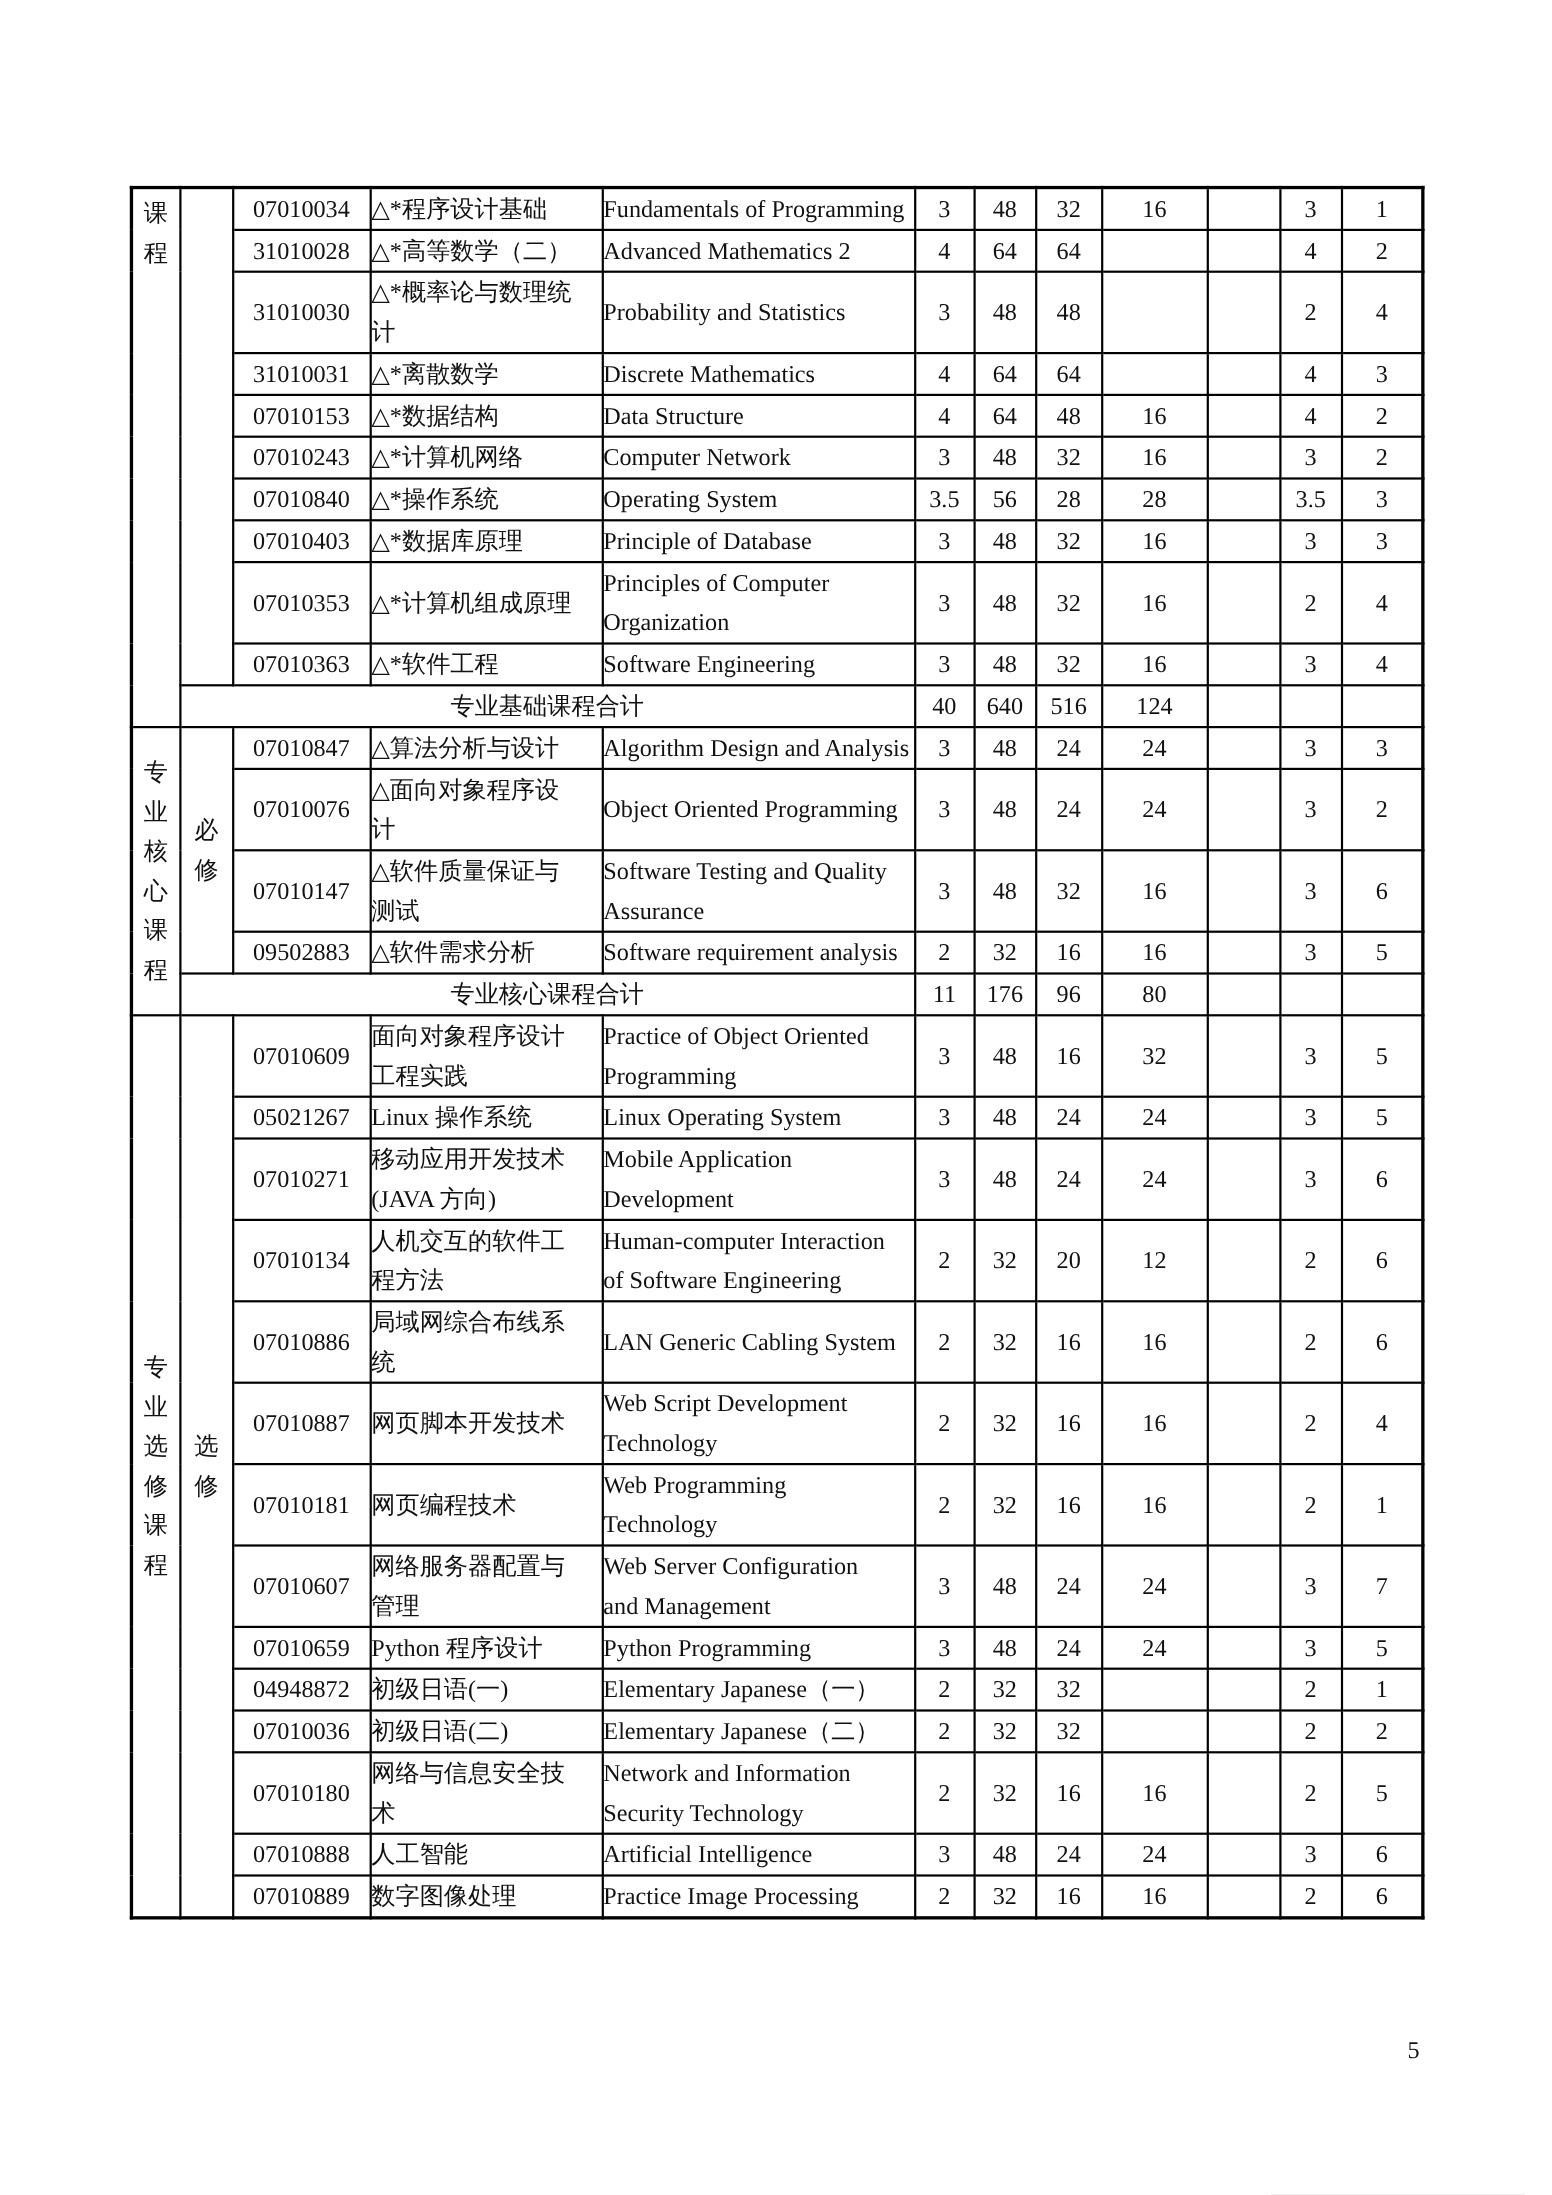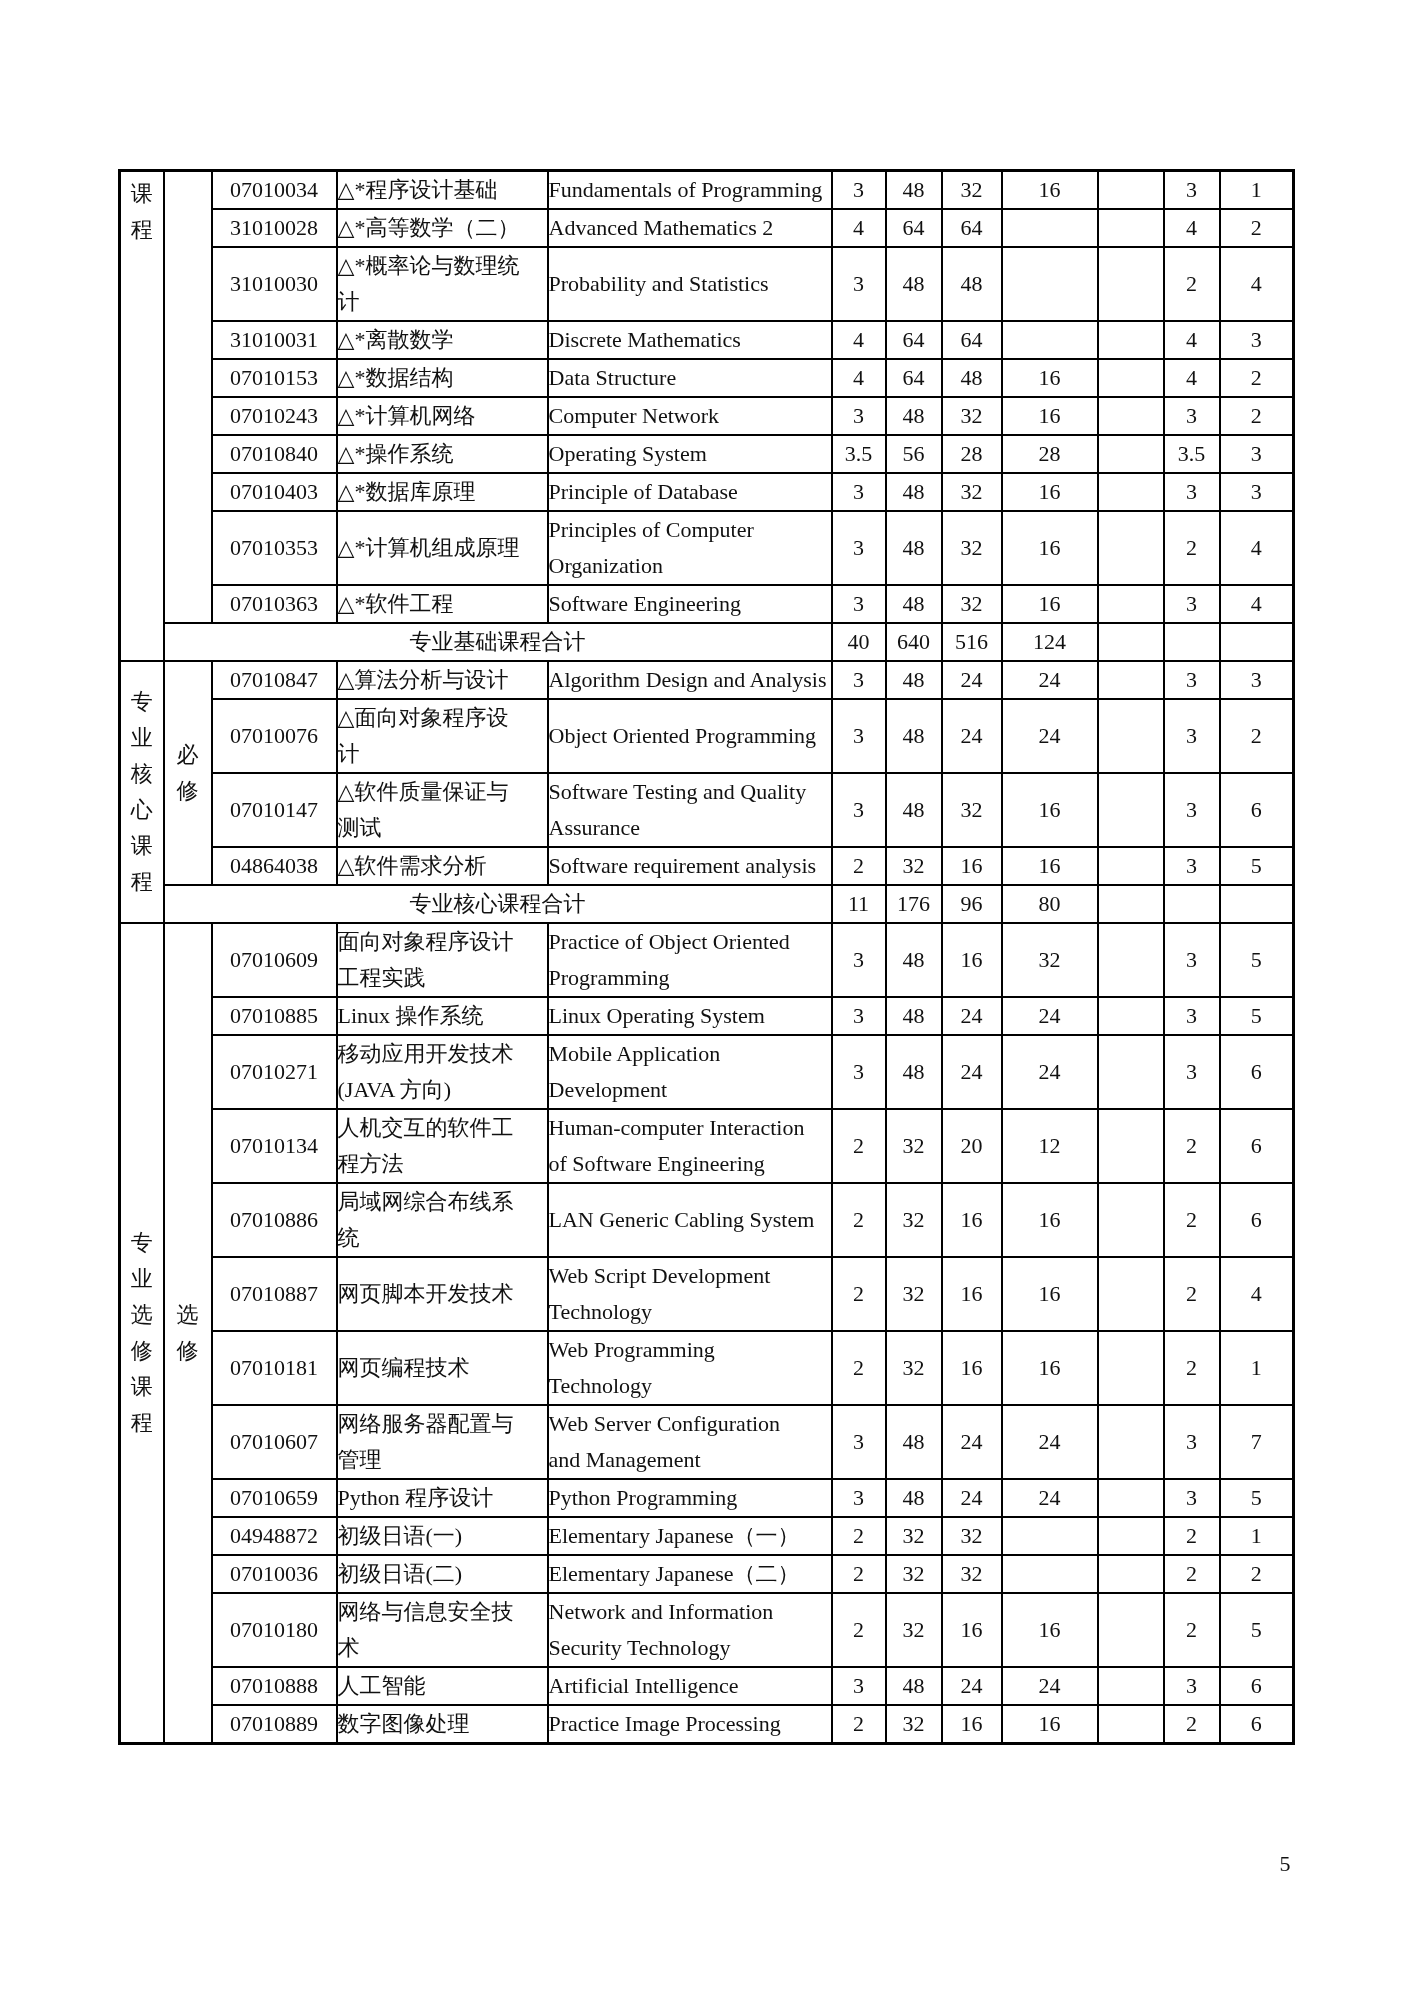--- a/index.html
+++ b/index.html
@@ -310,21 +310,21 @@
           </td>
           <td class="center">3</td>
           <td class="center">48</td>
           <td class="center">32</td>
           <td class="center">16</td>
           <td class="center"></td>
           <td class="center">3</td>
           <td class="center">6</td>
         </tr>
         <tr class="single">
-          <td class="center">04864038</td>
+          <td class="center">09502883</td>
           <td class="cn-cell">
             <div>△软件需求分析</div>
           </td>
           <td class="en-cell">
             <div>Software requirement analysis</div>
           </td>
           <td class="center">2</td>
           <td class="center">32</td>
           <td class="center">16</td>
           <td class="center">16</td>
@@ -370,21 +370,21 @@
           </td>
           <td class="center">3</td>
           <td class="center">48</td>
           <td class="center">16</td>
           <td class="center">32</td>
           <td class="center"></td>
           <td class="center">3</td>
           <td class="center">5</td>
         </tr>
         <tr class="single">
-          <td class="center">07010885</td>
+          <td class="center">05021267</td>
           <td class="cn-cell">
             <div>Linux 操作系统</div>
           </td>
           <td class="en-cell">
             <div>Linux Operating System</div>
           </td>
           <td class="center">3</td>
           <td class="center">48</td>
           <td class="center">24</td>
           <td class="center">24</td>

